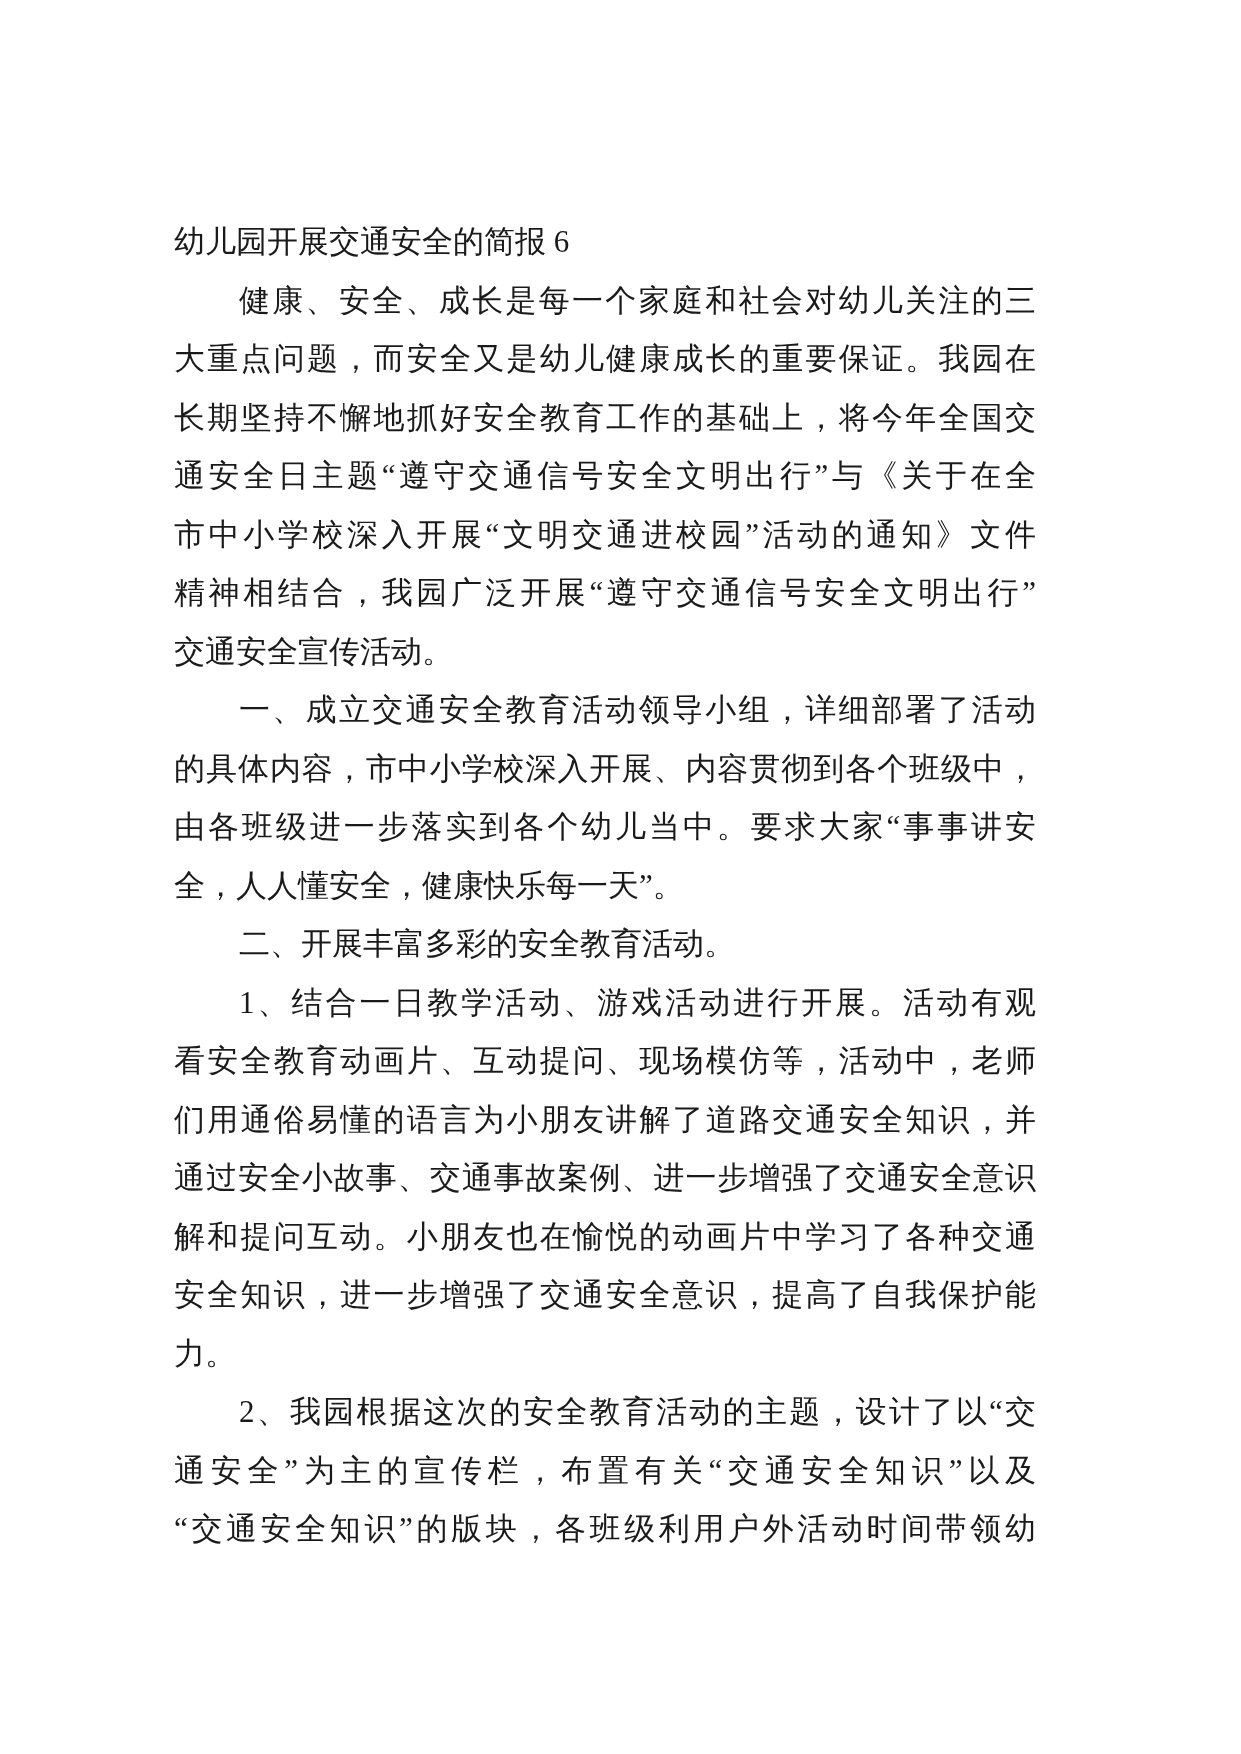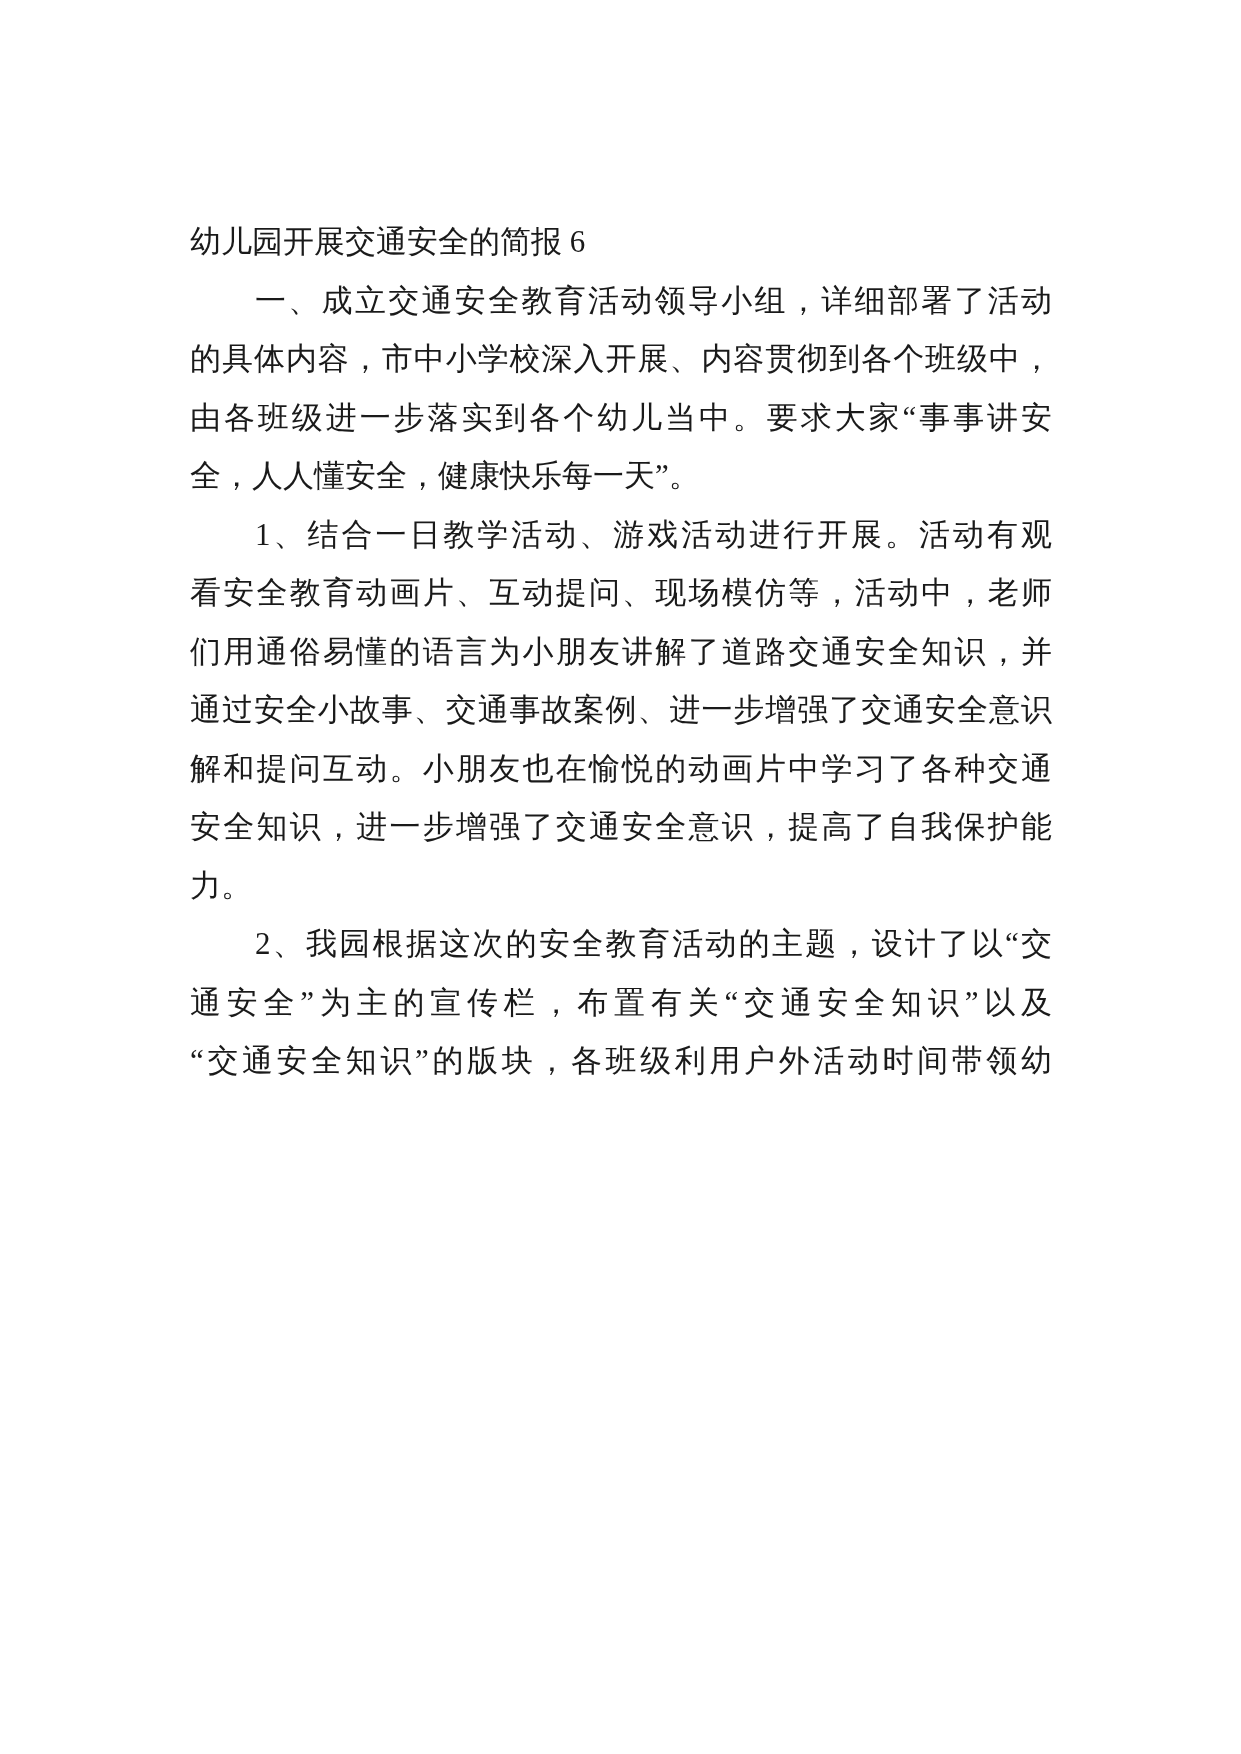--- a/index.html
+++ b/index.html
@@ -11,21 +11,21 @@
     position: relative;
     width: 1241px;
     height: 1754px;
     background: #ffffff;
     overflow: hidden;
     font-family: "Liberation Serif", serif;
     color: #1a1a1a;
   }
   .content {
     position: absolute;
-    left: 190px;
+    left: 174px;
     top: 213px;
     width: 862px;
   }
   .line {
     height: 58.5px;
     line-height: 58.5px;
     font-size: 31px;
     white-space: nowrap;
     font-weight: normal;
     color: #1a1a1a;
@@ -48,24 +48,36 @@
   }
 </style>
 </head>
 <body>
 
 <div class="page">
   <div class="content">
     <div class="line title">幼儿园开展交通安全的简报 6</div>
     <div id="paragraphs">
         <div>
+          <div class="line just indent">健康、安全、成长是每一个家庭和社会对幼儿关注的三</div>
+          <div class="line just">大重点问题，而安全又是幼儿健康成长的重要保证。我园在</div>
+          <div class="line just">长期坚持不懈地抓好安全教育工作的基础上，将今年全国交</div>
+          <div class="line just">通安全日主题“遵守交通信号安全文明出行”与《关于在全</div>
+          <div class="line just">市中小学校深入开展“文明交通进校园”活动的通知》文件</div>
+          <div class="line just">精神相结合，我园广泛开展“遵守交通信号安全文明出行”</div>
+          <div class="line left">交通安全宣传活动。</div>
+        </div>
+        <div>
           <div class="line just indent">一、成立交通安全教育活动领导小组，详细部署了活动</div>
           <div class="line just">的具体内容，市中小学校深入开展、内容贯彻到各个班级中，</div>
           <div class="line just">由各班级进一步落实到各个幼儿当中。要求大家“事事讲安</div>
           <div class="line left">全，人人懂安全，健康快乐每一天”。</div>
+        </div>
+        <div>
+          <div class="line left indent">二、开展丰富多彩的安全教育活动。</div>
         </div>
         <div>
           <div class="line just indent">1、结合一日教学活动、游戏活动进行开展。活动有观</div>
           <div class="line just">看安全教育动画片、互动提问、现场模仿等，活动中，老师</div>
           <div class="line just">们用通俗易懂的语言为小朋友讲解了道路交通安全知识，并</div>
           <div class="line just">通过安全小故事、交通事故案例、进一步增强了交通安全意识</div>
           <div class="line just">解和提问互动。小朋友也在愉悦的动画片中学习了各种交通</div>
           <div class="line just">安全知识，进一步增强了交通安全意识，提高了自我保护能</div>
           <div class="line left">力。</div>
         </div>

